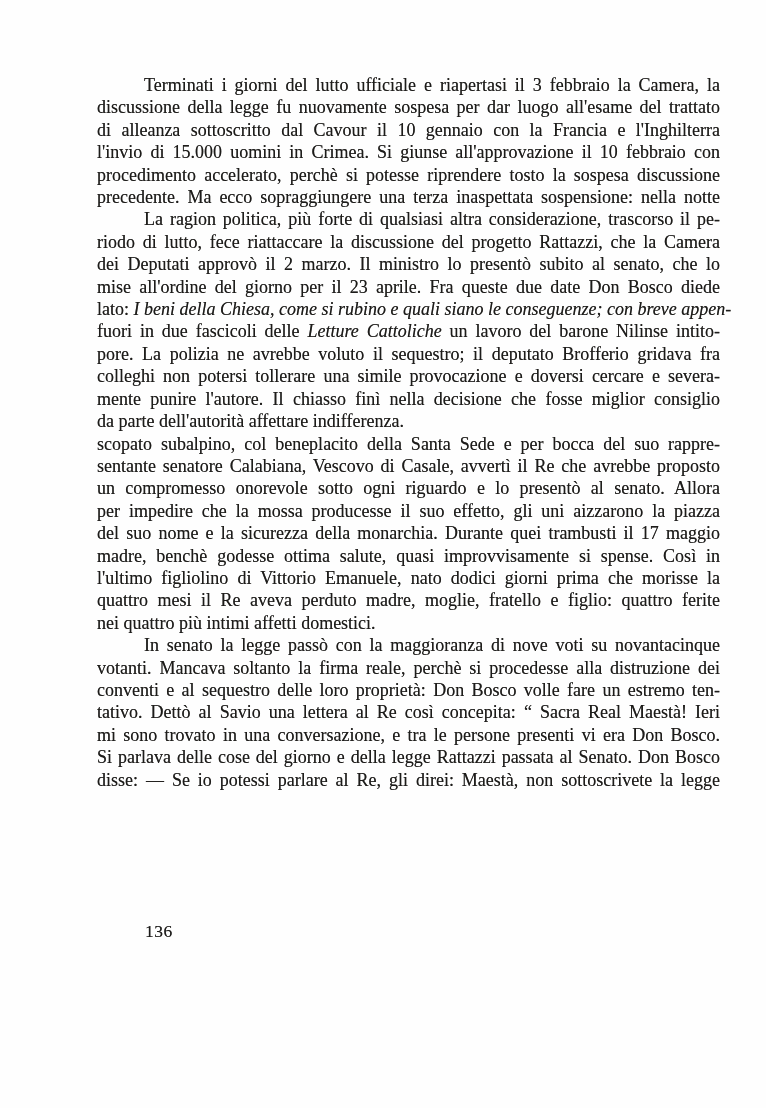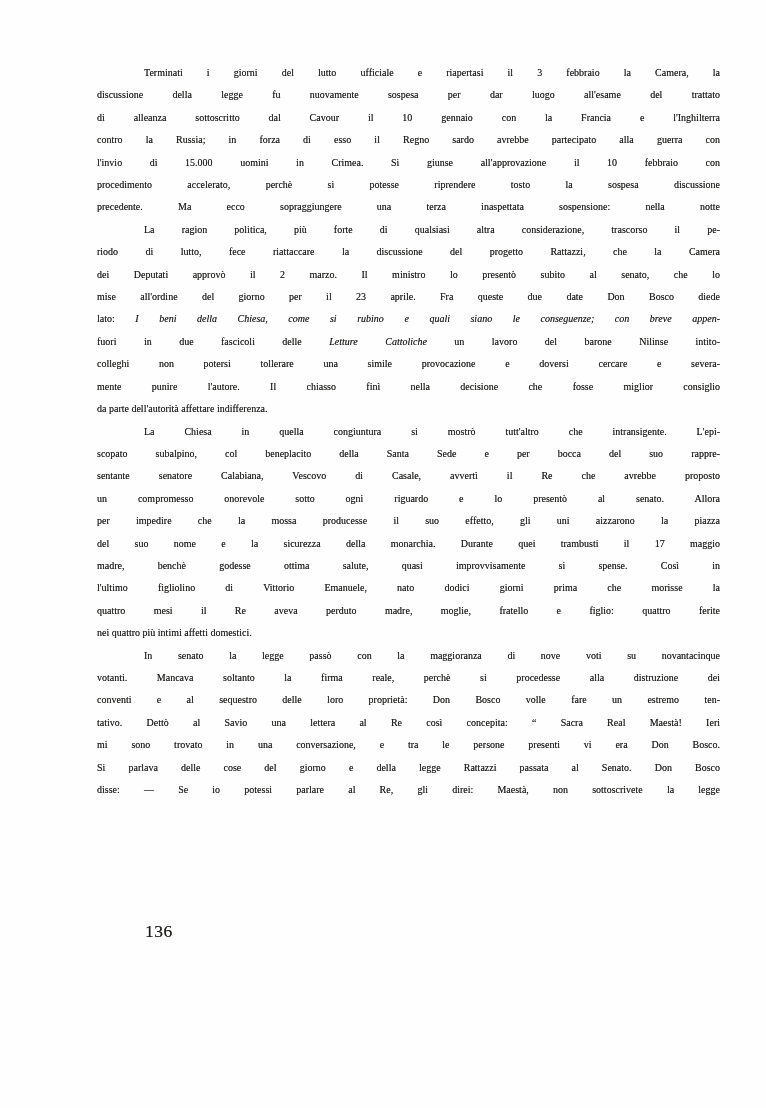--- a/index.html
+++ b/index.html
@@ -12,23 +12,23 @@
     position: relative;
     width: 766px;
     height: 1108px;
     background: #fefefe;
     color: #1d1c1a;
     font-family: "Liberation Serif", "DejaVu Serif", serif;
   }
   .text-block {
     position: absolute;
     left: 97px;
-    top: 62px;
+    top: 74px;
     width: 623px;
-    font-size: 10px;
+    font-size: 18px;
     line-height: 22.4px;
     text-shadow: 0 0 0.4px rgba(20,18,16,0.6);
   }
   .textline {
     text-align: justify;
     text-align-last: justify;
     white-space: nowrap;
     overflow: visible;
   }
   .textline.endline {
@@ -52,34 +52,33 @@
   }
 </style>
 </head>
 <body>
 
 <div class="page">
   <div class="text-block" id="text-container">
       <div class="textline indent"><span>Terminati i giorni del lutto ufficiale e riapertasi il 3 febbraio la Camera, la</span></div>
       <div class="textline"><span>discussione della legge fu nuovamente sospesa per dar luogo all'esame del trattato</span></div>
       <div class="textline"><span>di alleanza sottoscritto dal Cavour il 10 gennaio con la Francia e l'Inghilterra</span></div>
-      <div class="textline"><span>contro la Russia; in forza di esso il Regno sardo avrebbe partecipato alla guerra con</span></div>
       <div class="textline"><span>l'invio di 15.000 uomini in Crimea. Si giunse all'approvazione il 10 febbraio con</span></div>
       <div class="textline"><span>procedimento accelerato, perchè si potesse riprendere tosto la sospesa discussione</span></div>
       <div class="textline"><span>precedente. Ma ecco sopraggiungere una terza inaspettata sospensione: nella notte</span></div>
       <div class="textline indent"><span>La ragion politica, più forte di qualsiasi altra considerazione, trascorso il pe-</span></div>
       <div class="textline"><span>riodo di lutto, fece riattaccare la discussione del progetto Rattazzi, che la Camera</span></div>
       <div class="textline"><span>dei Deputati approvò il 2 marzo. Il ministro lo presentò subito al senato, che lo</span></div>
       <div class="textline"><span>mise all'ordine del giorno per il 23 aprile. Fra queste due date Don Bosco diede</span></div>
       <div class="textline"><span>lato: </span><span class="it">I beni della Chiesa, come si rubino e quali siano le conseguenze; con breve appen-</span></div>
       <div class="textline"><span>fuori in due fascicoli delle </span><span class="it">Letture Cattoliche</span><span> un lavoro del barone Nilinse intito-</span></div>
+      <div class="textline"><span>pore. La polizia ne avrebbe voluto il sequestro; il deputato Brofferio gridava fra</span></div>
       <div class="textline"><span>colleghi non potersi tollerare una simile provocazione e doversi cercare e severa-</span></div>
       <div class="textline"><span>mente punire l'autore. Il chiasso finì nella decisione che fosse miglior consiglio</span></div>
       <div class="textline endline"><span>da parte dell'autorità affettare indifferenza.</span></div>
-      <div class="textline indent"><span>La Chiesa in quella congiuntura si mostrò tutt'altro che intransigente. L'epi-</span></div>
       <div class="textline"><span>scopato subalpino, col beneplacito della Santa Sede e per bocca del suo rappre-</span></div>
       <div class="textline"><span>sentante senatore Calabiana, Vescovo di Casale, avvertì il Re che avrebbe proposto</span></div>
       <div class="textline"><span>un compromesso onorevole sotto ogni riguardo e lo presentò al senato. Allora</span></div>
       <div class="textline"><span>per impedire che la mossa producesse il suo effetto, gli uni aizzarono la piazza</span></div>
       <div class="textline"><span>del suo nome e la sicurezza della monarchia. Durante quei trambusti il 17 maggio</span></div>
       <div class="textline"><span>madre, benchè godesse ottima salute, quasi improvvisamente si spense. Così in</span></div>
       <div class="textline"><span>l'ultimo figliolino di Vittorio Emanuele, nato dodici giorni prima che morisse la</span></div>
       <div class="textline"><span>quattro mesi il Re aveva perduto madre, moglie, fratello e figlio: quattro ferite</span></div>
       <div class="textline endline"><span>nei quattro più intimi affetti domestici.</span></div>
       <div class="textline indent"><span>In senato la legge passò con la maggioranza di nove voti su novantacinque</span></div>

